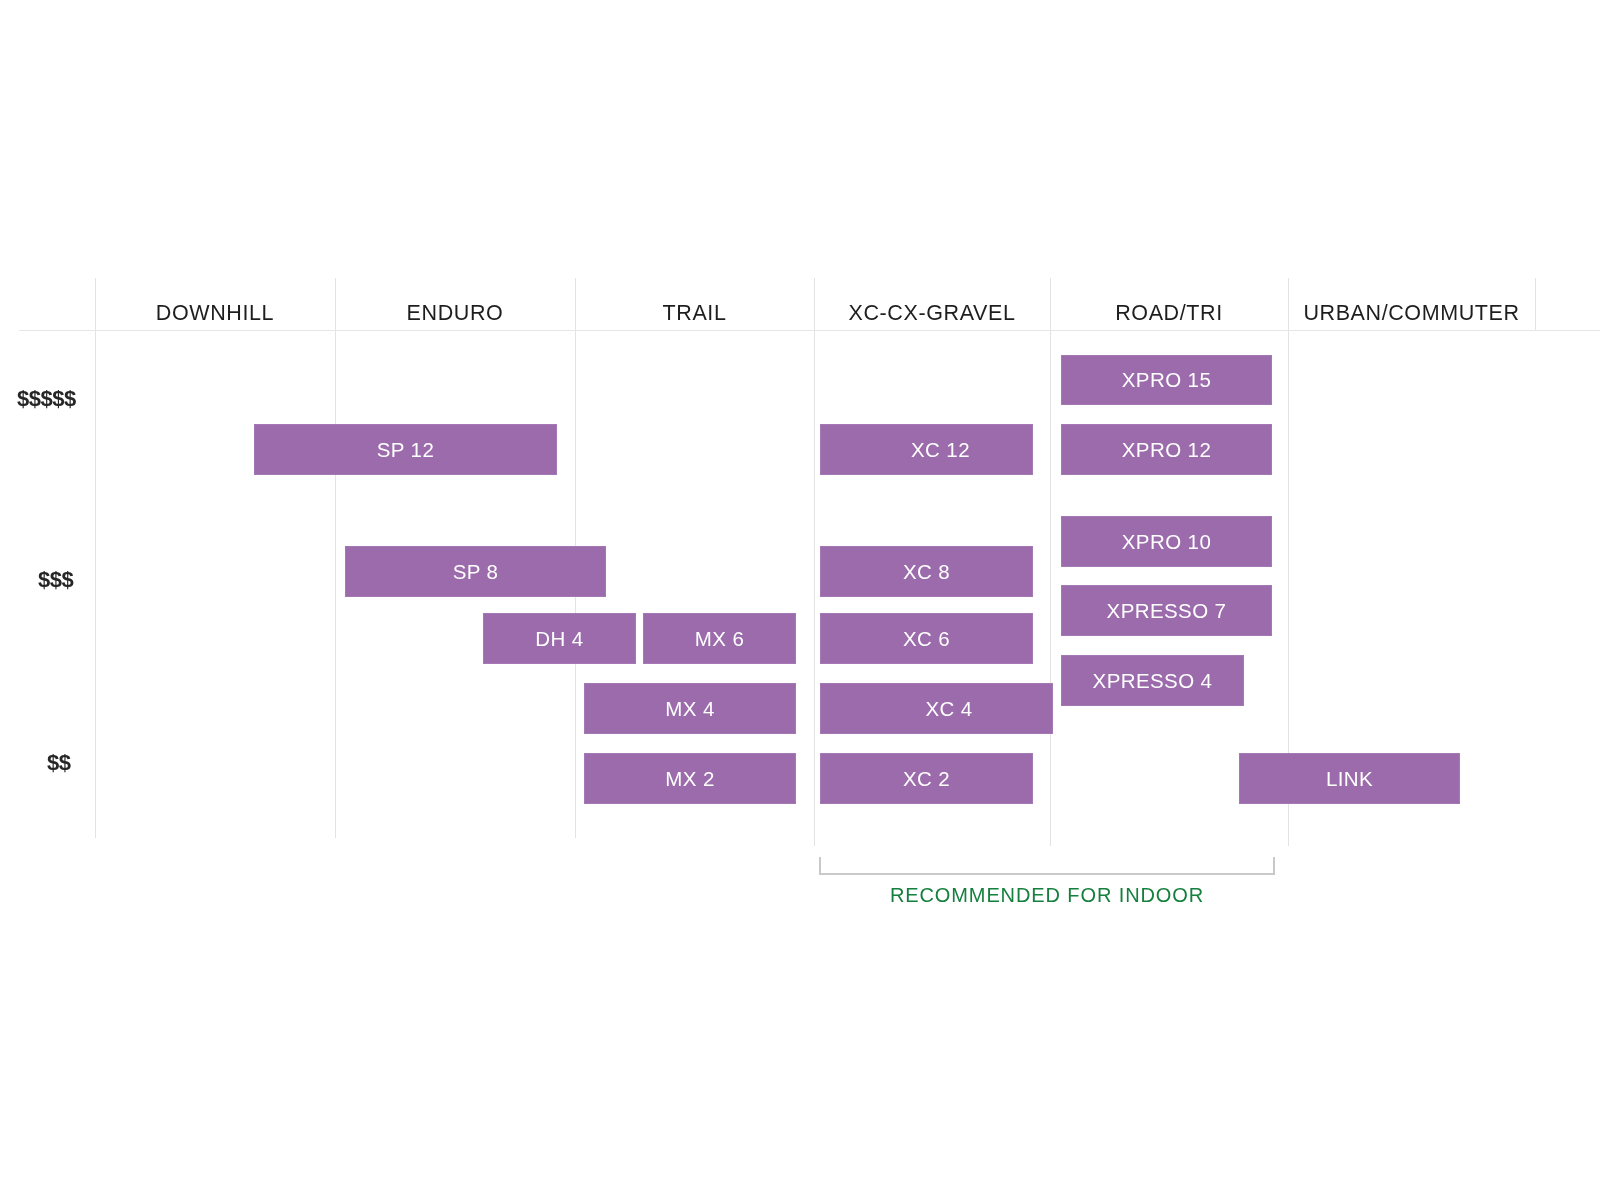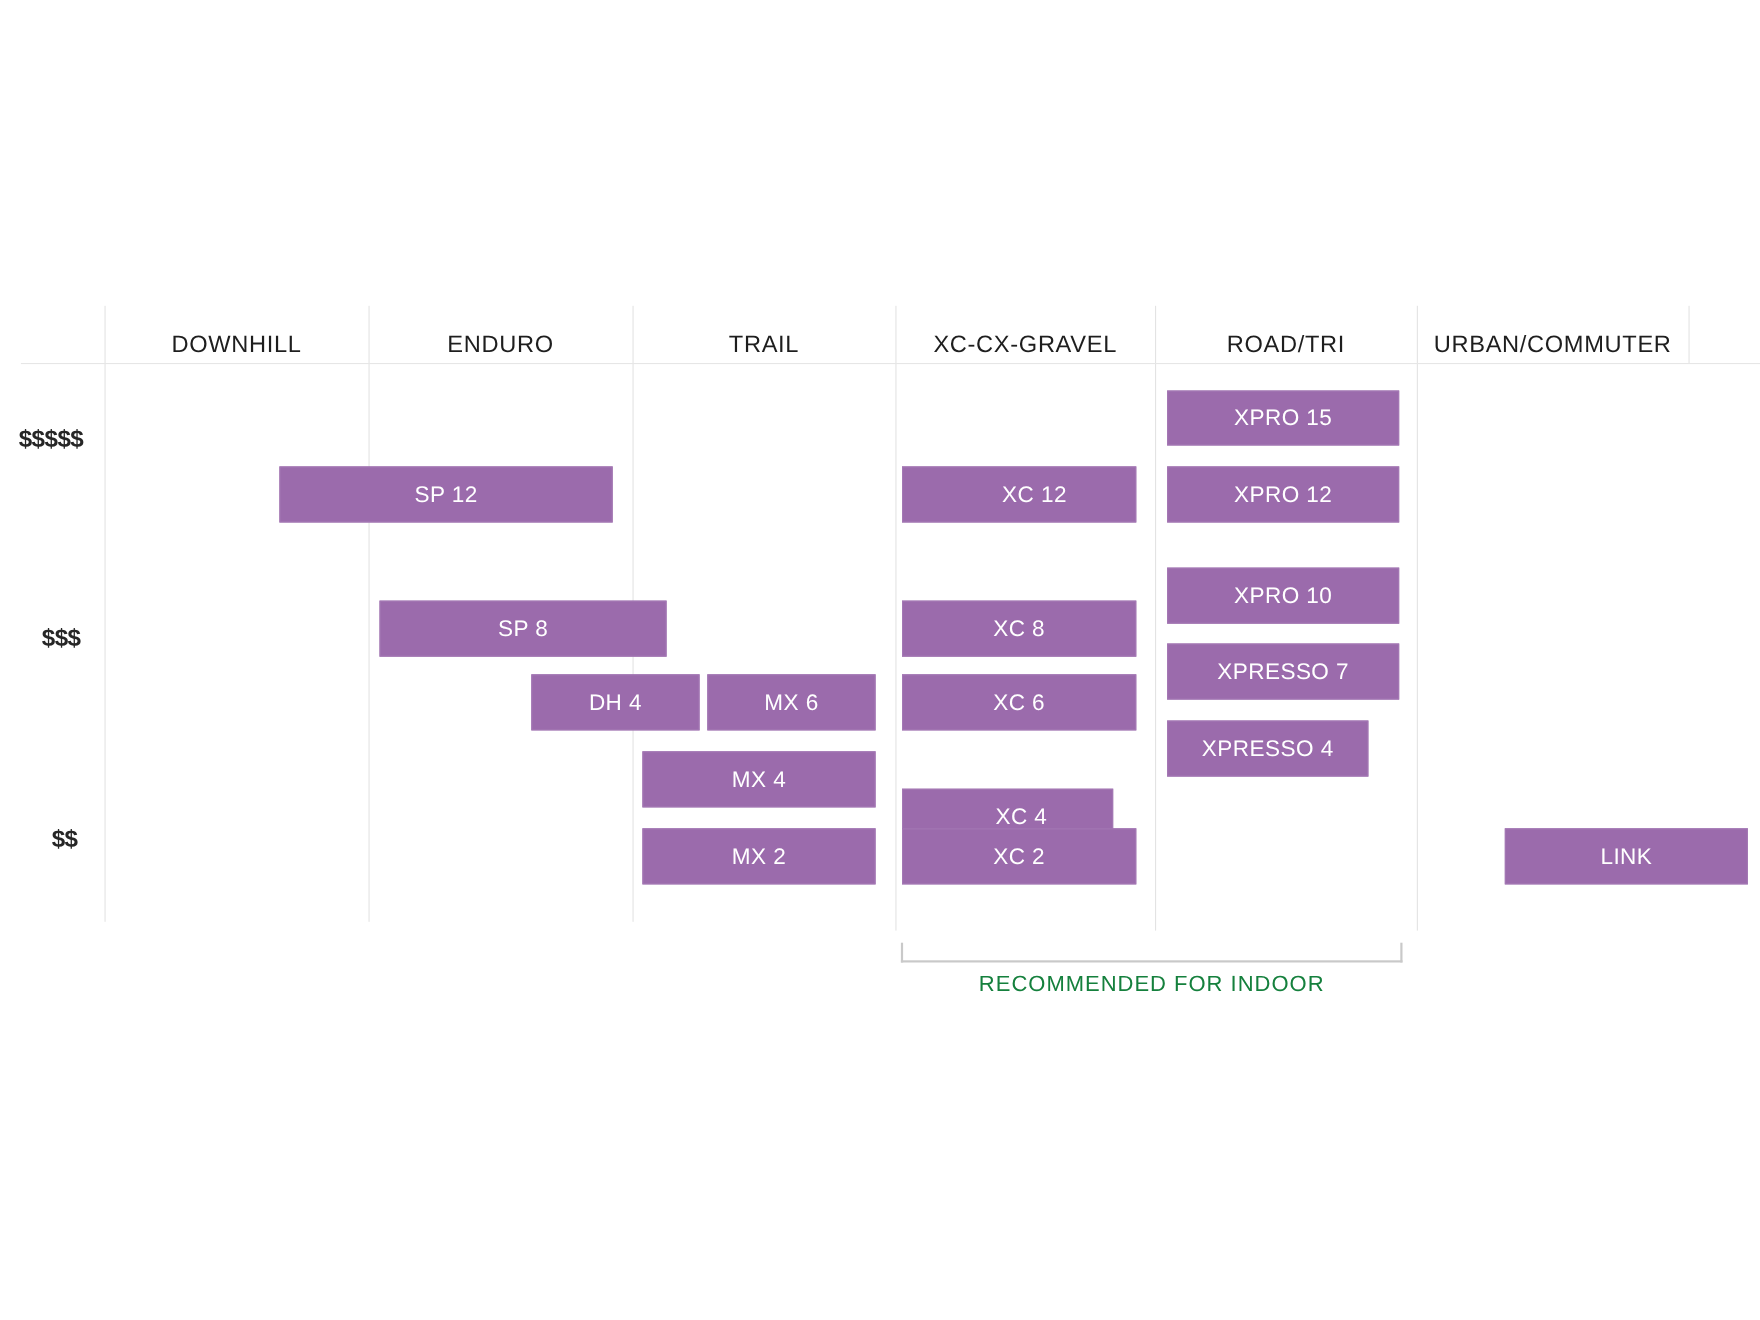--- a/index.html
+++ b/index.html
@@ -157,33 +157,33 @@
   <div class="bar" style="left:801px; top:613px; width:213px; height:51px;">
     <span>XC 6</span>
   </div>
   <div class="bar" style="left:1042px; top:585px; width:211px; height:51px;">
     <span>XPRESSO 7</span>
   </div>
 
   <div class="bar" style="left:565px; top:683px; width:212px; height:51px;">
     <span>MX 4</span>
   </div>
-  <div class="bar" style="left:801px; top:717px; width:192px; height:51px;padding-left:25px;">
+  <div class="bar" style="left:801px; top:683px; width:233px; height:51px;padding-left:25px;">
     <span>XC 4</span>
   </div>
   <div class="bar" style="left:1042px; top:655px; width:183px; height:51px;">
     <span>XPRESSO 4</span>
   </div>
 
   <div class="bar" style="left:565px; top:753px; width:212px; height:51px;">
     <span>MX 2</span>
   </div>
   <div class="bar" style="left:801px; top:753px; width:213px; height:51px;">
     <span>XC 2</span>
   </div>
-  <div class="bar" style="left:1349px; top:753px; width:221px; height:51px;">
+  <div class="bar" style="left:1220px; top:753px; width:221px; height:51px;">
     <span>LINK</span>
   </div>
 
   <div id="indoor-bracket" style="left:800px; top:857px; width:456px; height:18px;"></div>
   <div id="indoor-bracket-label" style="left:800px; top:884px; width:456px;">RECOMMENDED FOR INDOOR</div>
 
 </div>
 
 </body></html>

